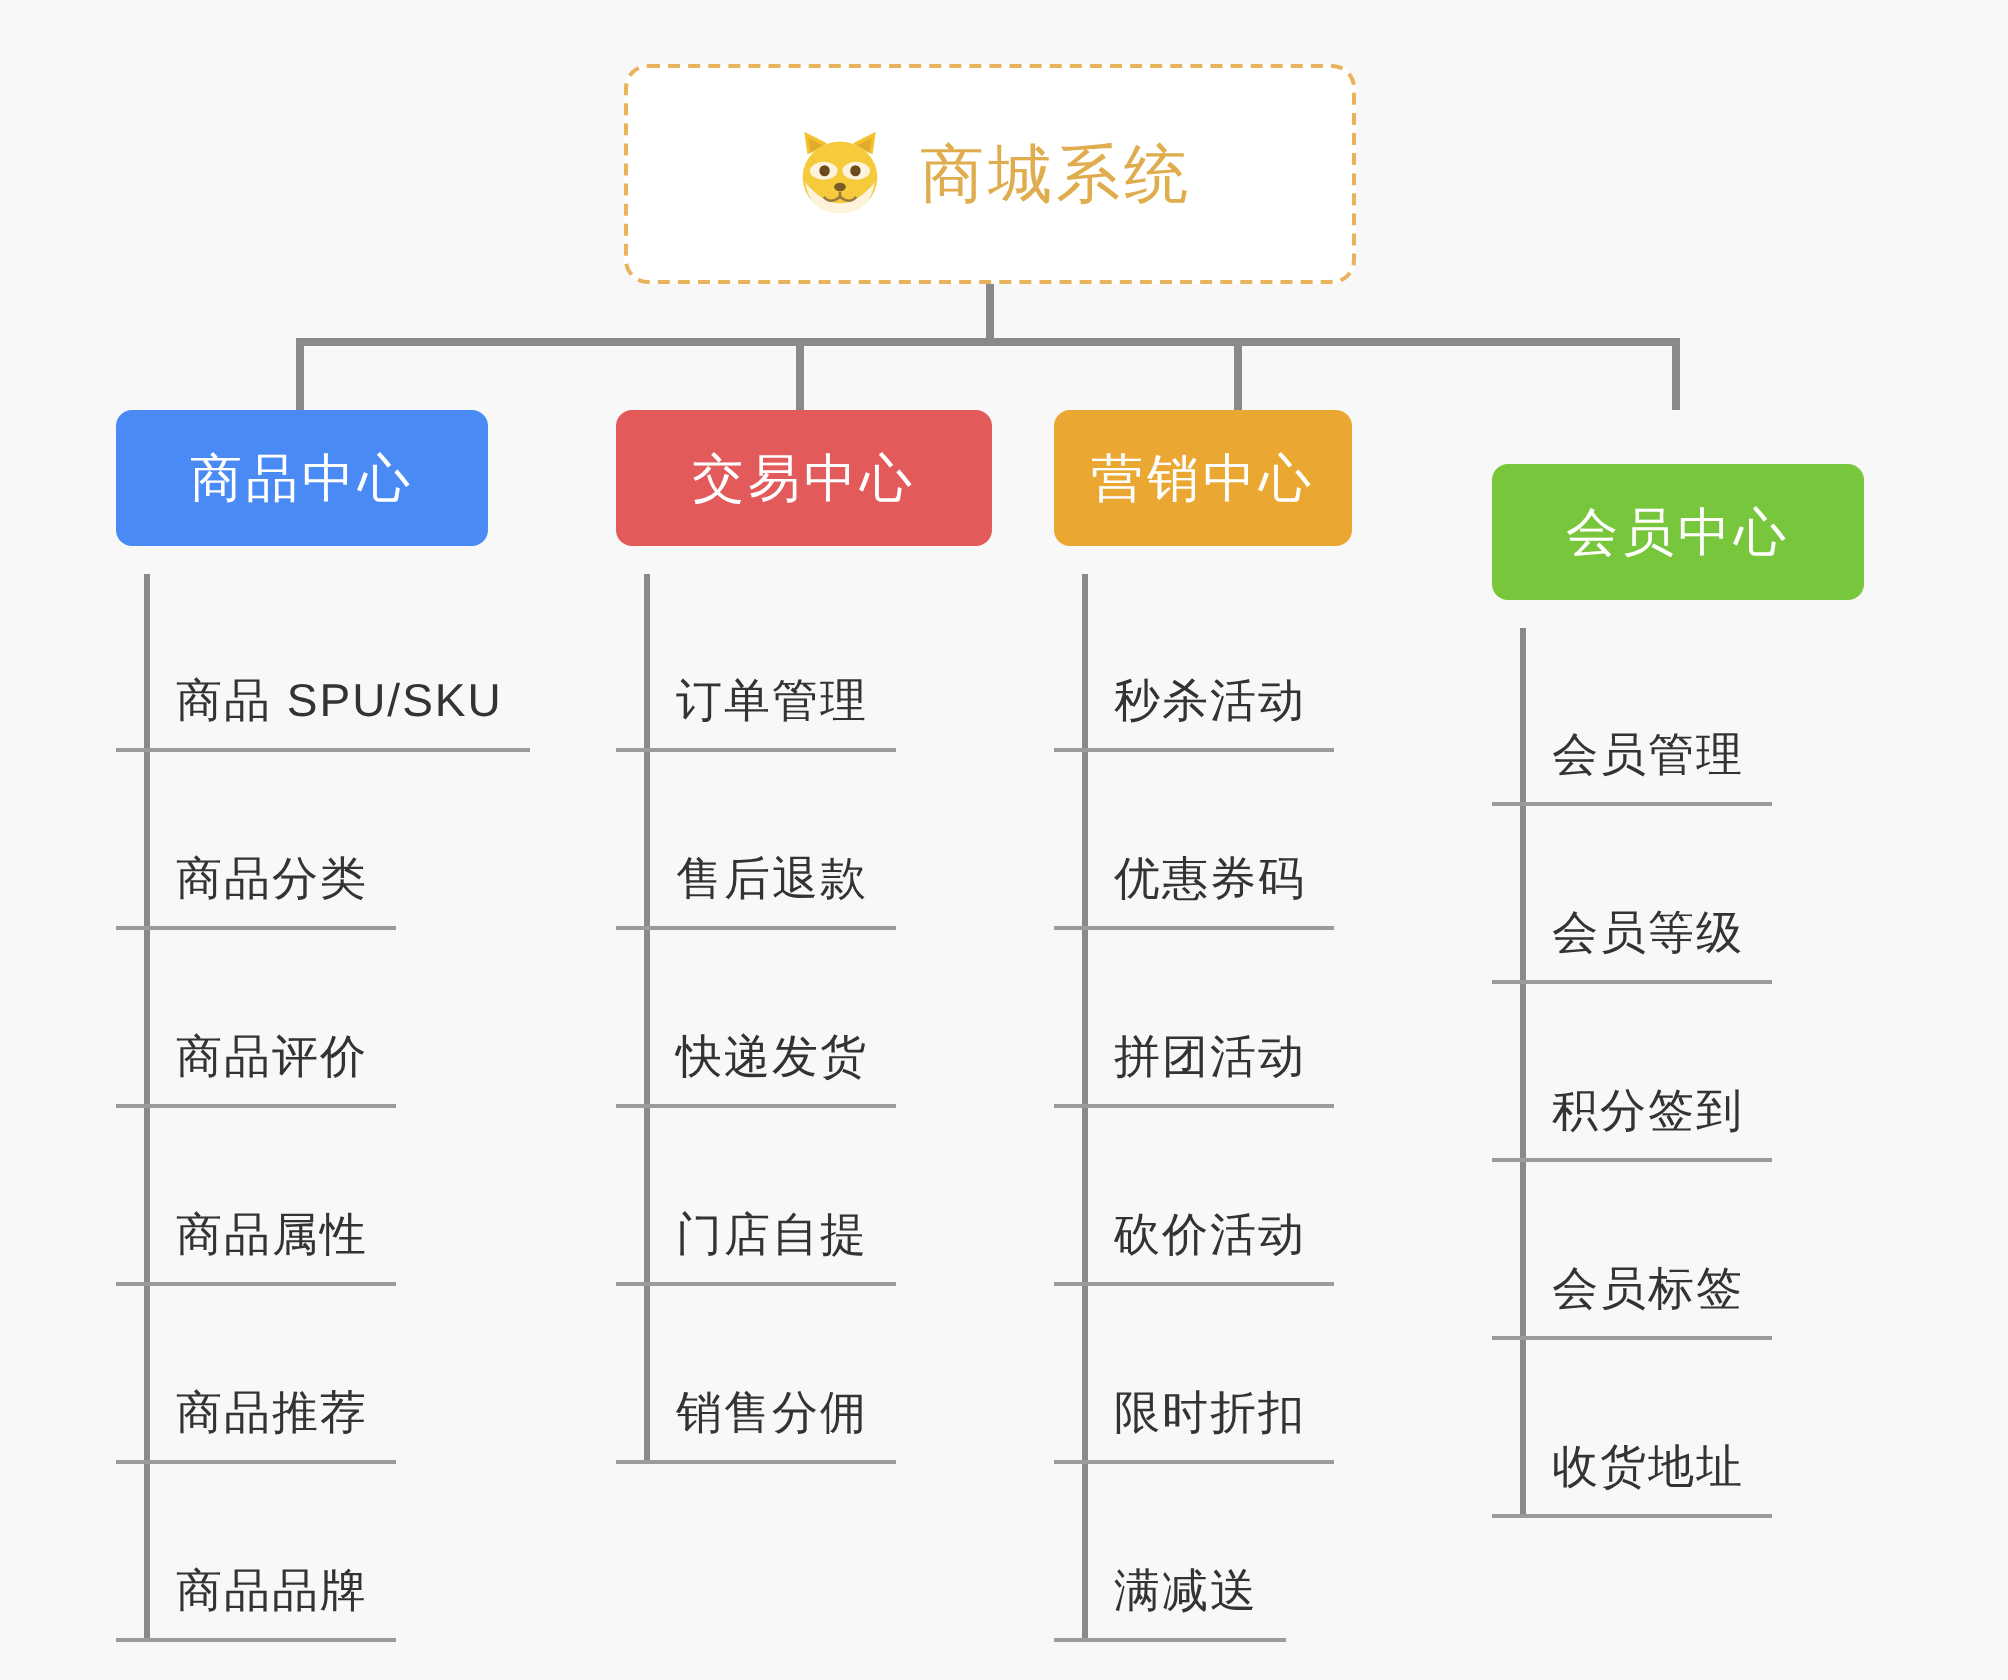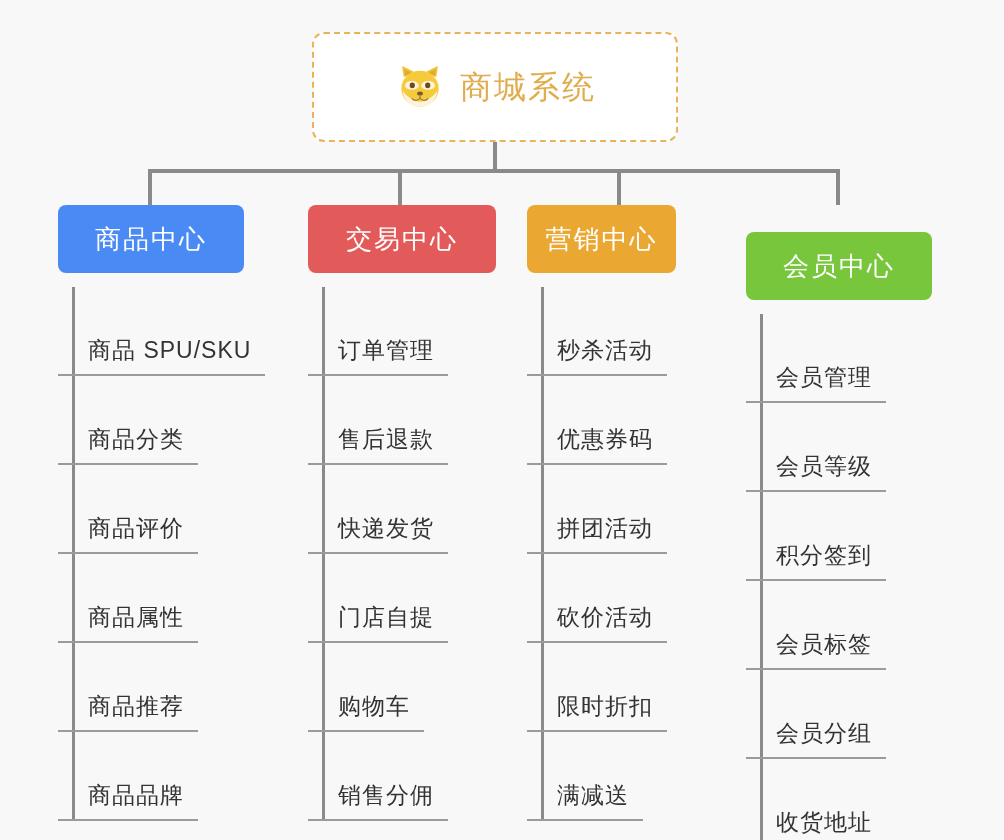--- a/index.html
+++ b/index.html
@@ -230,23 +230,20 @@
         <div class="leaf-item">
           <span class="leaf-underline"><span class="leaf-label">售后退款</span></span>
         </div>
         <div class="leaf-item">
           <span class="leaf-underline"><span class="leaf-label">快递发货</span></span>
         </div>
         <div class="leaf-item">
           <span class="leaf-underline"><span class="leaf-label">门店自提</span></span>
         </div>
         <div class="leaf-item">
-          <span class="leaf-underline"><span class="leaf-label">购物车</span></span>
-        </div>
-        <div class="leaf-item">
           <span class="leaf-underline"><span class="leaf-label">销售分佣</span></span>
         </div>
       </div>
     </div>
 
     <div class="column col-3">
       <div class="cat-box cat-orange">
         <span>营销中心</span>
       </div>
       <div class="leaf-list">
@@ -284,22 +281,19 @@
         <div class="leaf-item">
           <span class="leaf-underline"><span class="leaf-label">会员等级</span></span>
         </div>
         <div class="leaf-item">
           <span class="leaf-underline"><span class="leaf-label">积分签到</span></span>
         </div>
         <div class="leaf-item">
           <span class="leaf-underline"><span class="leaf-label">会员标签</span></span>
         </div>
         <div class="leaf-item">
-          <span class="leaf-underline"><span class="leaf-label">会员分组</span></span>
-        </div>
-        <div class="leaf-item">
           <span class="leaf-underline"><span class="leaf-label">收货地址</span></span>
         </div>
       </div>
     </div>
 
   </div>
 </div>
 
 </body></html>

